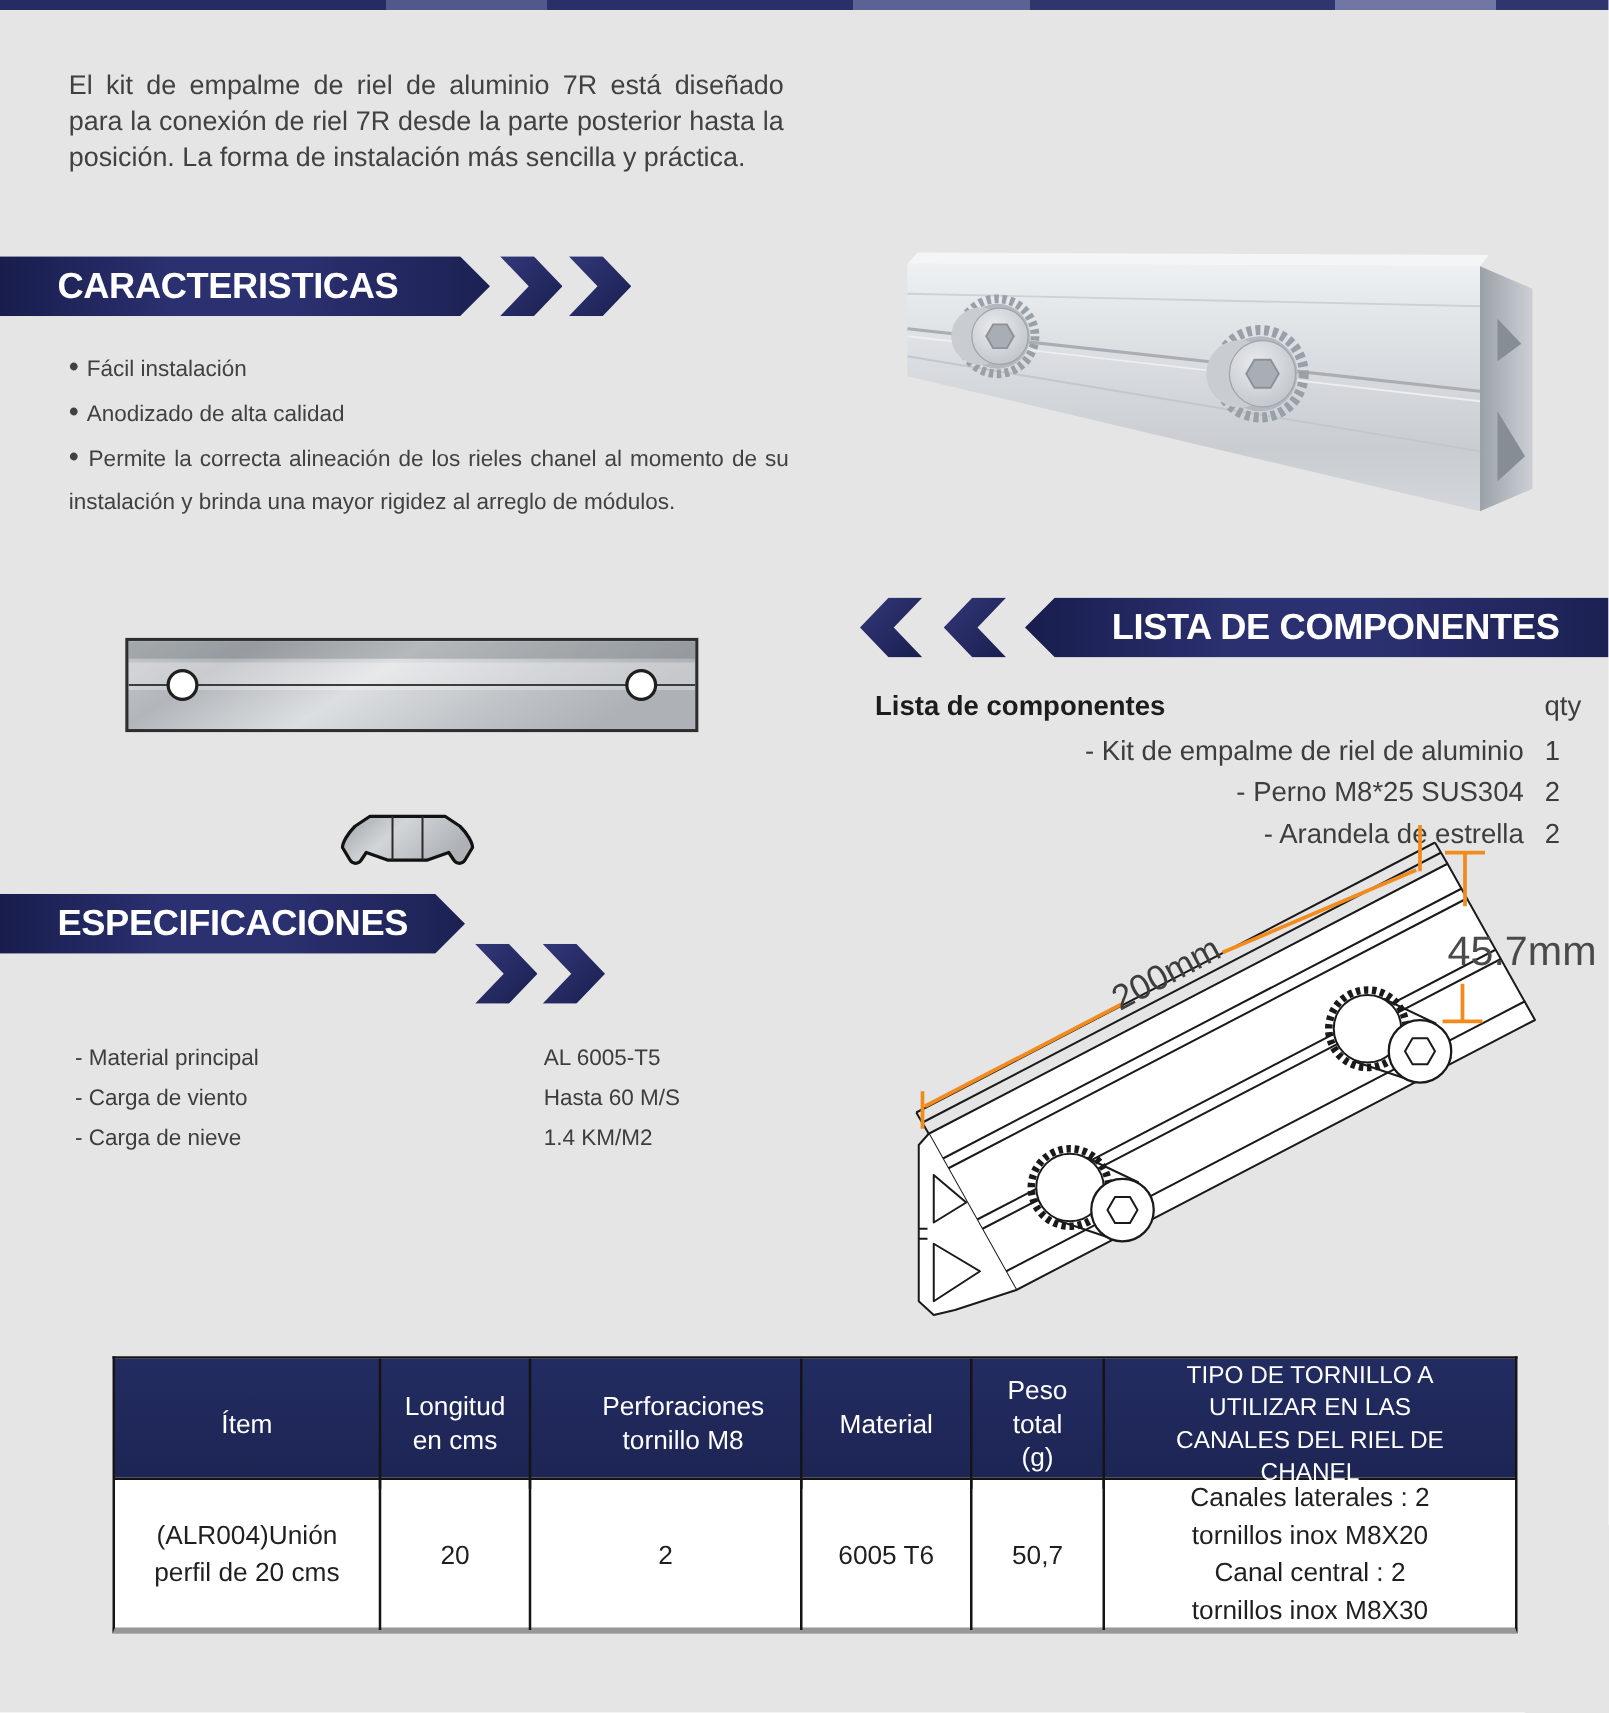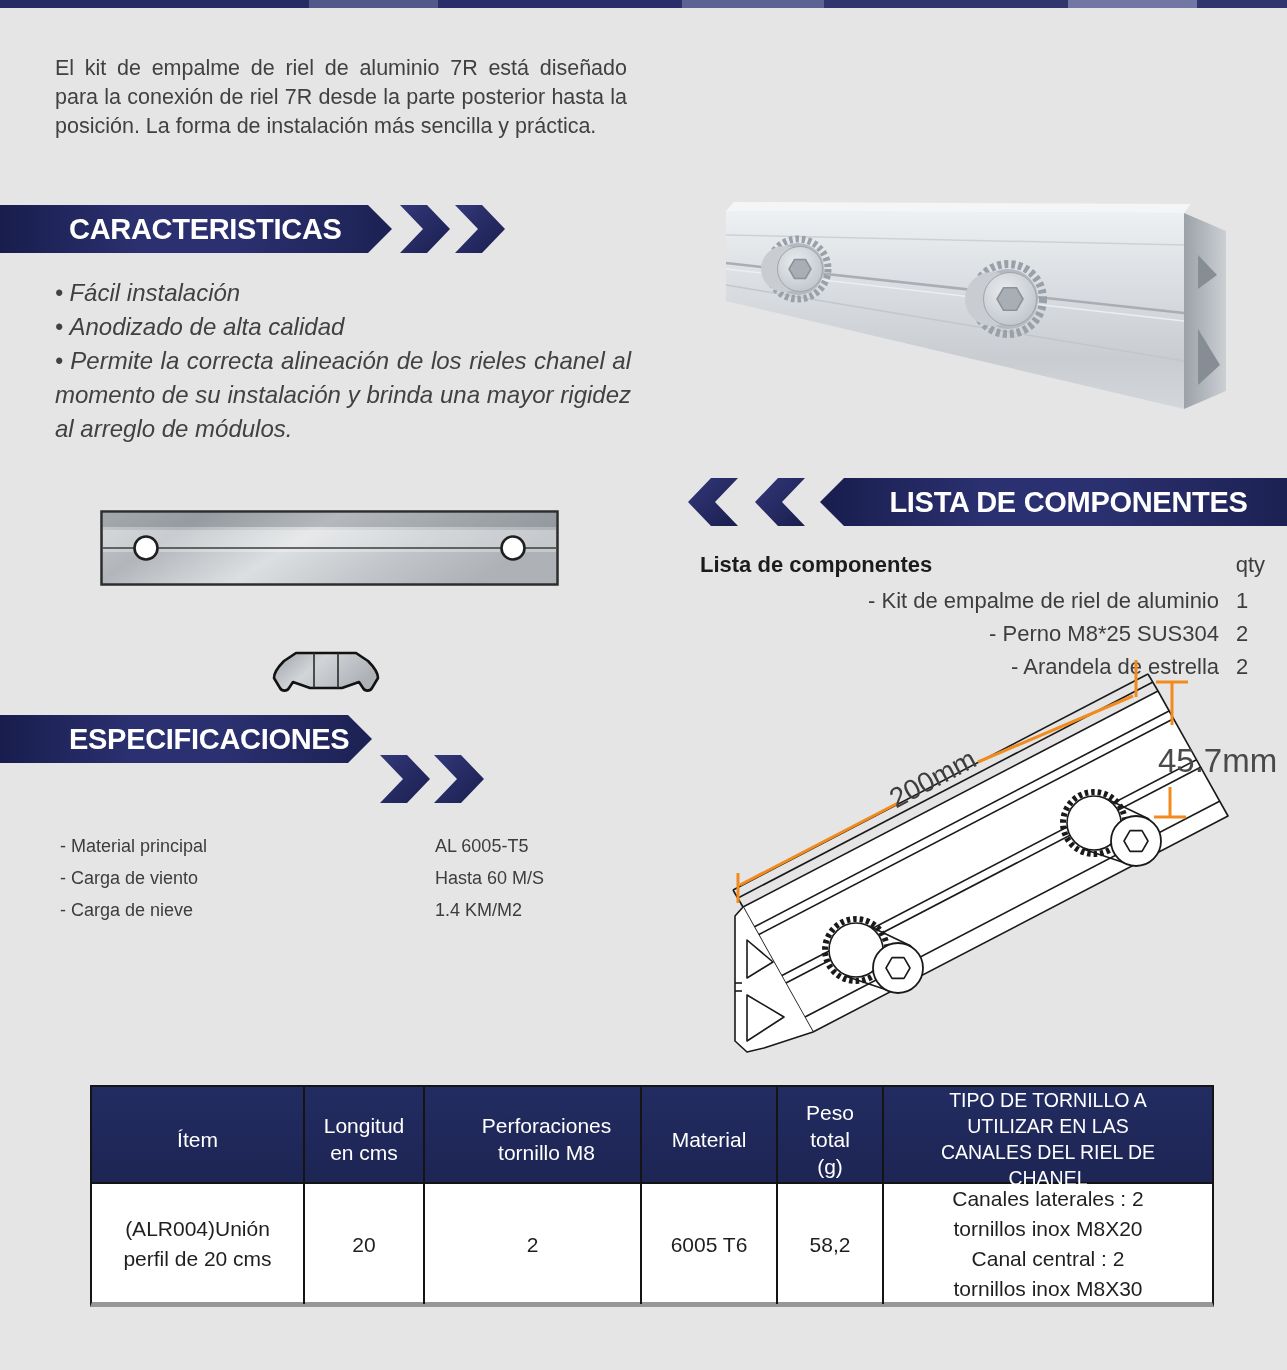--- a/index.html
+++ b/index.html
@@ -26,40 +26,40 @@
   .intro {
     position:absolute; left:55px; top:54px; width:572px;
     font-size:21.5px; line-height:29px; text-align:justify; color:#414141;
   }
   
   .banner {
     position:absolute; height:48px; line-height:48px;
     color:#ffffff; font-size:29px; font-weight:bold; letter-spacing:-0.3px;
     background:linear-gradient(90deg,#181d4d 0%, #2b3070 35%, #2b3070 60%, #1c2153 100%);
   }
-  .banner.point-right { clip-path:polygon(0 0, calc(100% - 24px) 0, 100% 50%, calc(100% - 24px) 100%, 0 100%); padding-left:69px; }
+  .banner.point-right { clip-path:polygon(0 0, calc(100% - 24px) 0, 100% 50%, calc(100% - 24px) 100%, 0 100%); padding-left:46px; }
   .banner.point-left  { clip-path:polygon(24px 0, 100% 0, 100% 100%, 24px 100%, 0 50%); text-align:center; padding-left:30px; }
   .chev {
     position:absolute; width:50px; height:48px;
     background:linear-gradient(135deg,#33387a 0%, #191e4e 100%);
   }
   .chev.right { clip-path:polygon(0 0, 54% 0, 100% 50%, 54% 100%, 0 100%, 46% 50%); }
   .chev.left  { clip-path:polygon(100% 0, 46% 0, 0 50%, 46% 100%, 100% 100%, 54% 50%); }
 
   #banner-caracteristicas { left:0; top:205px; width:392px; }
   #chev-c1 { left:400px; top:205px; } #chev-c2 { left:455px; top:205px; }
 
   #banner-lista { left:820px; top:478px; width:467px; }
   #chev-l1 { left:688px; top:478px; } #chev-l2 { left:755px; top:478px; }
 
   #banner-especificaciones { left:0; top:715px; width:372px; }
   #chev-e1 { left:380px; top:755px; } #chev-e2 { left:434px; top:755px; }
 
   
-  .features { position:absolute; left:55px; top:276px; width:576px; font-size:24px; line-height:34px; color:#414141;font-style:italic; }
+  .features { position:absolute; left:55px; top:276px; width:576px; font-size:18px; line-height:34px; color:#414141; }
   .features .feat { text-align:justify; }
   .features .feat::before { content:"\2022\00a0"; font-size:23px; }
 
   
   .components { position:absolute; left:700px; top:552px; width:565px; font-size:22px; color:#3d3d3d; }
   .components .hdr { display:flex; justify-content:space-between; font-weight:bold; color:#1c1c1c; margin-bottom:6px; }
   .components .hdr .qty-h { font-weight:normal; color:#3d3d3d; }
   .components .crow { display:flex; justify-content:flex-end; line-height:33px;margin-left:22px; }
   .components .crow .q { width:46px; text-align:center; }
 
@@ -317,21 +317,21 @@
       <div class="t-cell c-perf">Perforaciones tornillo M8</div>
       <div class="t-cell c-mat">Material</div>
       <div class="t-cell c-peso">Peso total (g)</div>
       <div class="t-cell c-tipo">TIPO DE TORNILLO A UTILIZAR EN LAS CANALES DEL RIEL DE CHANEL</div>
     </div>
     <div class="t-row body">
       <div class="t-cell c-item">(ALR004)Unión perfil de 20 cms</div>
       <div class="t-cell c-long">20</div>
       <div class="t-cell c-perf">2</div>
       <div class="t-cell c-mat">6005 T6</div>
-      <div class="t-cell c-peso">58,2</div>
+      <div class="t-cell c-peso">50,7</div>
       <div class="t-cell c-tipo">
         <div class="line">Canales laterales : 2</div>
         <div class="line">tornillos inox M8X20</div>
         <div class="line">Canal central : 2</div>
         <div class="line">tornillos inox M8X30</div>
       </div>
     </div>
   </div>
 
 </div>

